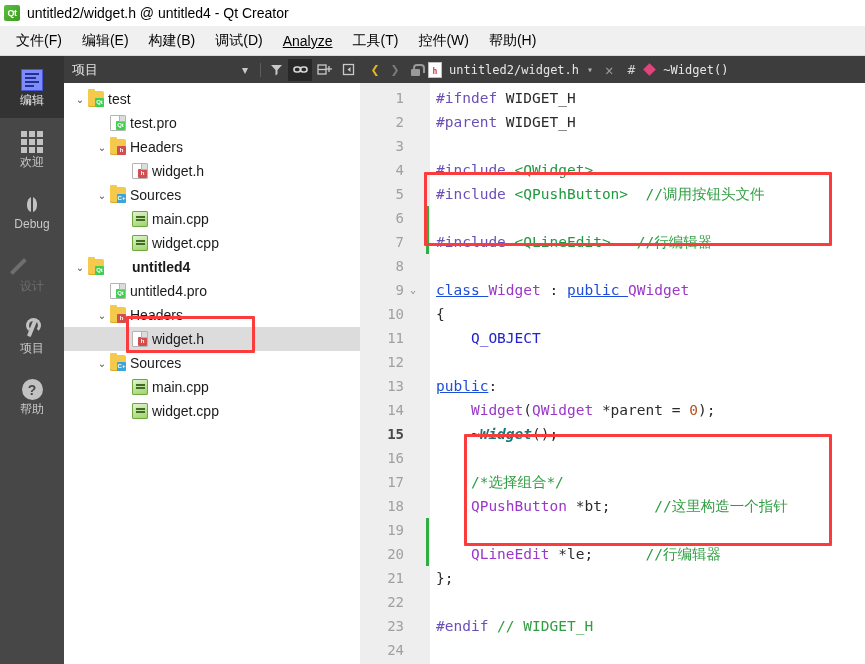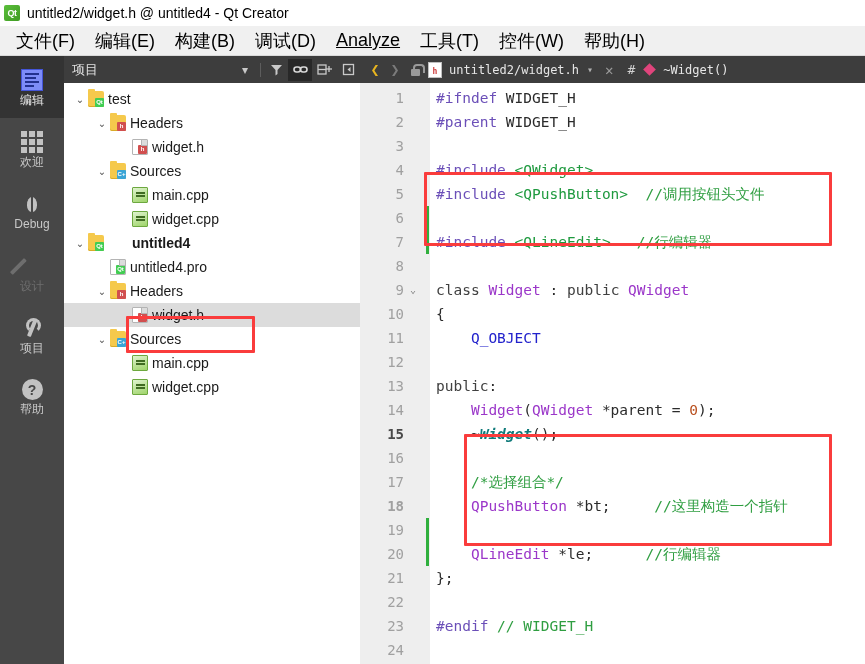--- a/index.html
+++ b/index.html
@@ -27,21 +27,21 @@
   #title-text { font-size: 14px; color: #000000; white-space: nowrap; }
 
   
   #menubar {
     position: absolute; left: 0; top: 26px; width: 865px; height: 30px;
     background: #f0f0f0;
     display: flex; align-items: center; padding-left: 6px;
     border-bottom: 1px solid #dadada;
   }
   .menu-item {
-    font-size: 18px; color: #000000; padding: 3px 10px; white-space: nowrap;
+    font-size: 14px; color: #000000; padding: 3px 10px; white-space: nowrap;
     cursor: default;
   }
   .menu-item u { text-decoration: underline; }
 
   
   #modebar {
     position: absolute; left: 0; top: 56px; width: 64px; height: 608px;
     background: #474747;
   }
   .mode {
@@ -219,21 +219,21 @@
   .chgbar {
     position:absolute; left:66px; width:3px; background:#2faf3d;
   }
   .cline {
     position:absolute; left:76px; line-height:24px; white-space:pre;
   }
   .kw   { color:#6b4fb8; }        
   .def  { color:#2b2b2b; }        
   .str  { color:#1f9a3f; }        
   .cmt  { color:#2f9e41; }        
-  .key  { color:#404040; }        
+  .key  { color:#1d4ed8;text-decoration:underline; }        
   .typ  { color:#9b37c9; }        
   .mac  { color:#2222cc; }        
   .fn   { color:#0f7a7a; font-weight:bold; font-style:italic; }
   .num  { color:#b84f1e; }
   .op   { color:#2b2b2b; }
 
   
   .annot {
     position:absolute; border:3px solid #fa3c3c; pointer-events:none;
     border-radius:1px;
@@ -335,20 +335,27 @@
     </div>
     <div id="tree">
         <div class="trow" style="padding-left: 8px;">
           <div class="chev">⌄</div>
           <div class="ficon folder">
             <span class="badge qt">Qt</span>
           </div>
           <div class="tlabel">test</div>
         </div>
         <div class="trow" style="padding-left: 30px;">
+          <div class="chev empty">·</div>
+          <div class="ficon file-doc">
+            <span class="badge qt">Qt</span>
+          </div>
+          <div class="tlabel">test.pro</div>
+        </div>
+        <div class="trow" style="padding-left: 30px;">
           <div class="chev">⌄</div>
           <div class="ficon folder">
             <span class="badge h">h</span>
           </div>
           <div class="tlabel">Headers</div>
         </div>
         <div class="trow" style="padding-left: 52px;">
           <div class="chev empty">·</div>
           <div class="ficon file-doc">
             <span class="badge h">h</span>
@@ -448,21 +455,21 @@
           <div class="lnum" style="top: 195px;">9</div>
           <div class="fold" style="top: 195px;">⌄</div>
           <div class="lnum" style="top: 219px;">10</div>
           <div class="lnum" style="top: 243px;">11</div>
           <div class="lnum" style="top: 267px;">12</div>
           <div class="lnum" style="top: 291px;">13</div>
           <div class="lnum" style="top: 315px;">14</div>
           <div class="lnum cur" style="top: 339px;">15</div>
           <div class="lnum" style="top: 363px;">16</div>
           <div class="lnum" style="top: 387px;">17</div>
-          <div class="lnum" style="top: 411px; font-weight: bold;">18</div>
+          <div class="lnum" style="top: 411px;">18</div>
           <div class="lnum" style="top: 435px;">19</div>
           <div class="lnum" style="top: 459px;">20</div>
           <div class="lnum" style="top: 483px;">21</div>
           <div class="lnum" style="top: 507px;">22</div>
           <div class="lnum" style="top: 531px;">23</div>
           <div class="lnum" style="top: 555px;">24</div>
         </div>
       <div id="code-lines">
           <div class="cline" style="top: 3px;"><span class="kw">#ifndef </span><span class="def">WIDGET_H</span></div>
           <div class="cline" style="top: 27px;"><span class="kw">#parent </span><span class="def">WIDGET_H</span></div>

